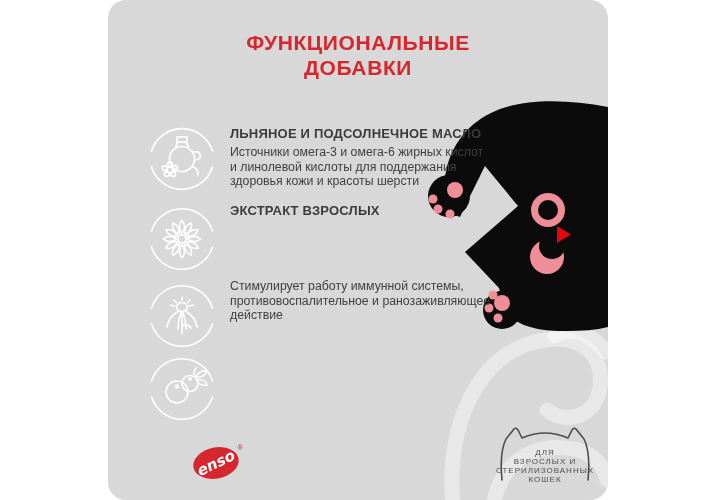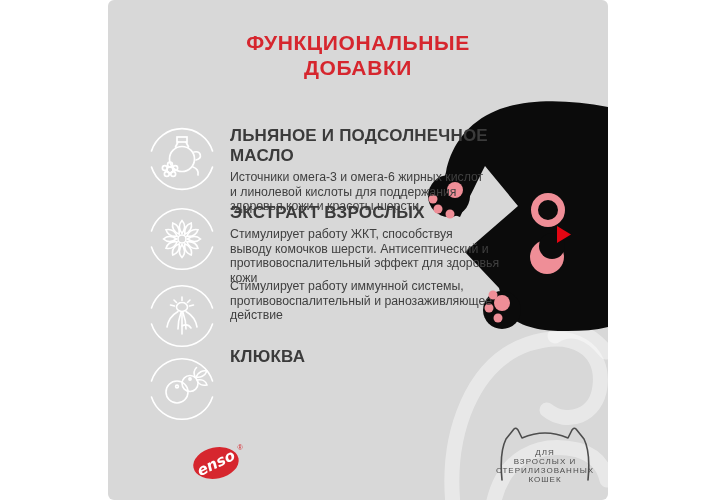--- a/index.html
+++ b/index.html
@@ -1,26 +1,26 @@
 <!DOCTYPE html>
 <html><head>
 <meta charset="utf-8">
 <style>
   html,body{margin:0;padding:0;background:#ffffff;}
   .canvas{position:relative;width:715px;height:500px;background:#ffffff;overflow:hidden;
           font-family:"Liberation Sans",sans-serif;}
   .square{position:absolute;left:108px;top:0;width:500px;height:500px;background:#d8d8d8;
-          border-radius:6px;overflow:hidden;}
+          border-radius:18px;overflow:hidden;}
   .art{position:absolute;left:0;top:0;width:500px;height:500px;}
   .main-title{position:absolute;left:0;top:30px;width:500px;text-align:center;
               color:#d6262e;font-weight:bold;font-size:21px;line-height:25px;
               letter-spacing:.6px;white-space:pre-line;}
   .icon{position:absolute;left:40px;width:68px;height:68px;}
   .sec{position:absolute;left:122px;width:300px;}
-  .sec-title{font-size:17px;font-weight:bold;color:#3b3b3b;letter-spacing:.2px;margin:0 0 4px 0;}
+  .sec-title{font-size:13px;font-weight:bold;color:#3b3b3b;letter-spacing:.2px;margin:0 0 4px 0;}
   .sec-body{font-size:12.3px;color:#404040;line-height:14.6px;white-space:pre-line;}
   .tagline{position:absolute;left:25px;top:442px;color:#d6262e;font-weight:bold;
            font-size:10px;line-height:11px;letter-spacing:.2px;white-space:pre-line;}
   .logo{position:absolute;left:82px;top:442px;}
   .badge-text{position:absolute;left:357px;top:448px;width:160px;text-align:center;
               color:#4d4d4d;font-size:8px;line-height:9px;letter-spacing:1px;
               white-space:pre-line;}
 </style>
 </head>
 <body>
@@ -145,32 +145,27 @@
     </svg>
 
     <div class="sec" style="top:126px">
       <div class="sec-title">ЛЬНЯНОЕ И ПОДСОЛНЕЧНОЕ МАСЛО</div>
       <div class="sec-body">Источники омега-3 и омега-6 жирных кислот
 и линолевой кислоты для поддержания
 здоровья кожи и красоты шерсти</div>
     </div>
     <div class="sec" style="top:203px">
       <div class="sec-title">ЭКСТРАКТ ВЗРОСЛЫХ</div>
-      <div class="sec-body">Стимулирует работу ЖКТ, способствуя
-выводу комочков шерсти. Антисептический и
-противовоспалительный эффект для здоровья
-кожи</div>
     </div>
     <div class="sec" style="top:279px">
       <div class="sec-body">Стимулирует работу иммунной системы,
-противовоспалительный и ранозаживляющее
+противовоспалительное и ранозаживляющее
 действие</div>
     </div>
     <div class="sec" style="top:347px">
-      <div class="sec-title">КЛЮКВА</div>
     </div>
 
     <svg class="logo" width="56" height="42" viewBox="0 0 56 42">
       <ellipse cx="26" cy="21" rx="23" ry="15.5" fill="#d6262e" transform="rotate(-12 26 21)"></ellipse>
       <text x="26" y="26" text-anchor="middle" transform="rotate(-26 26 21)" font-family="DejaVu Sans, sans-serif" font-style="italic" font-weight="bold" font-size="15" fill="#ffffff">enso</text>
       <text x="50" y="8" text-anchor="middle" font-size="7" fill="#d6262e">®</text>
     </svg>
 
     <div class="badge-text">ДЛЯ
 ВЗРОСЛЫХ И

